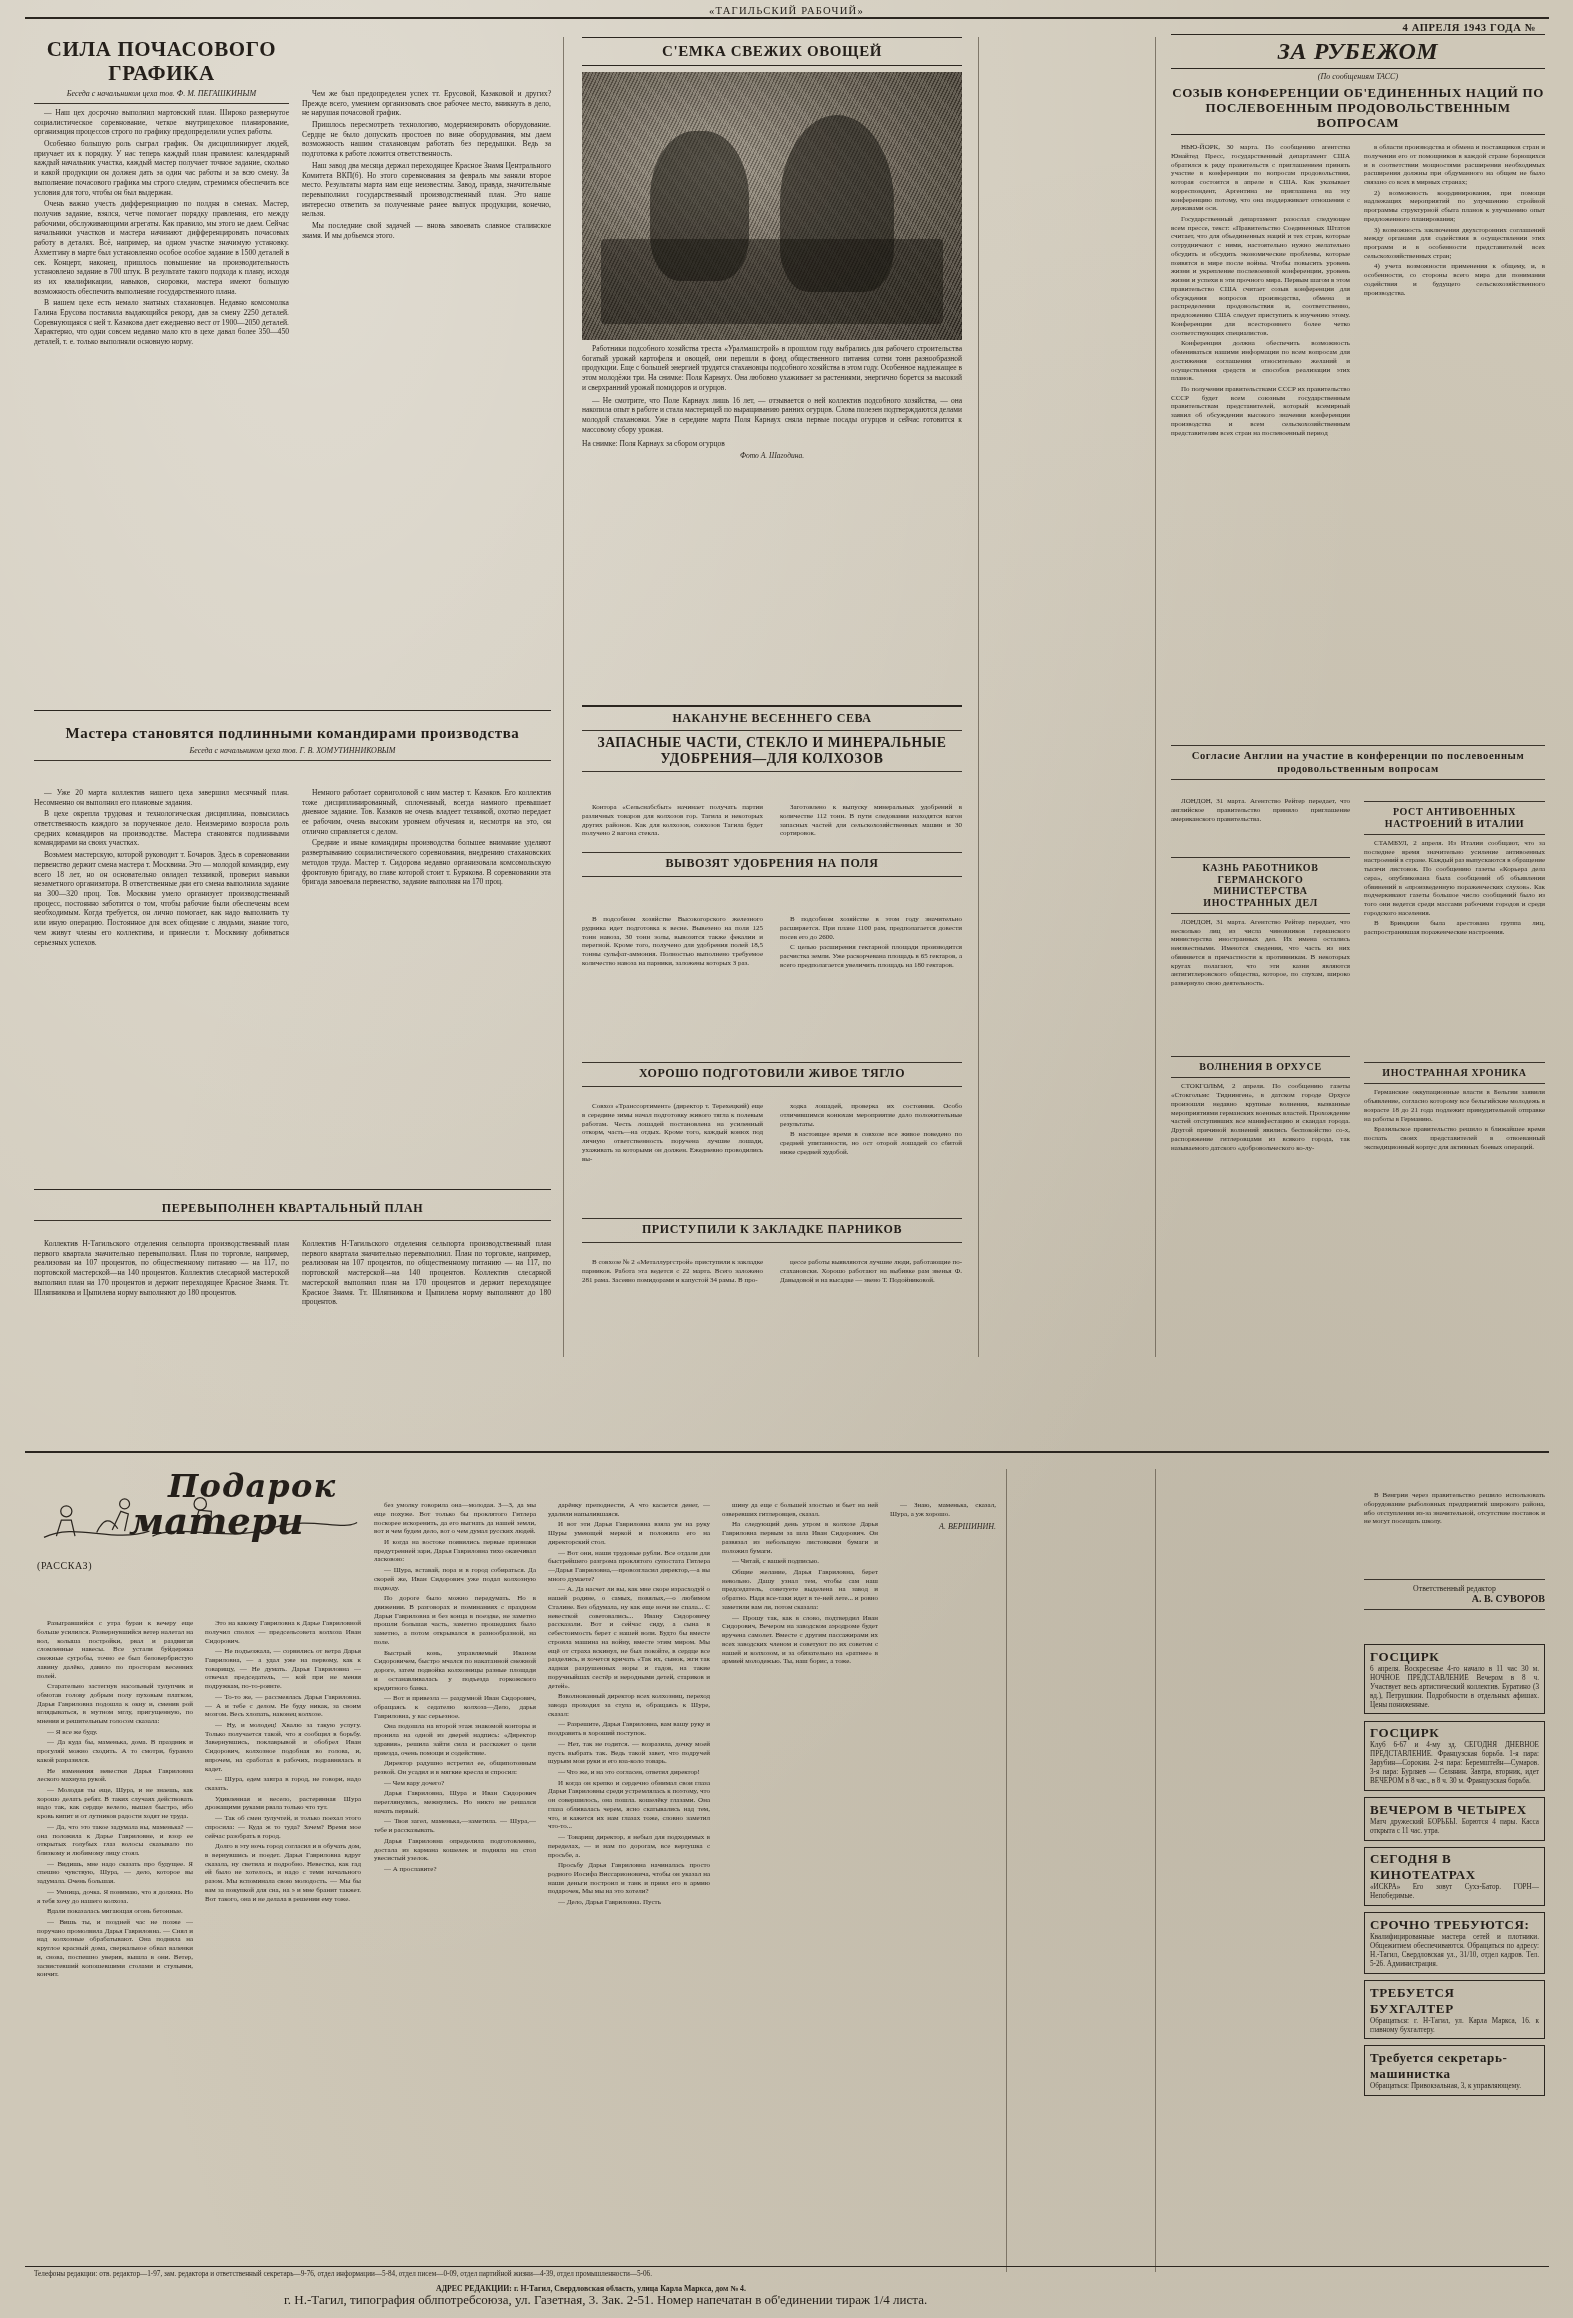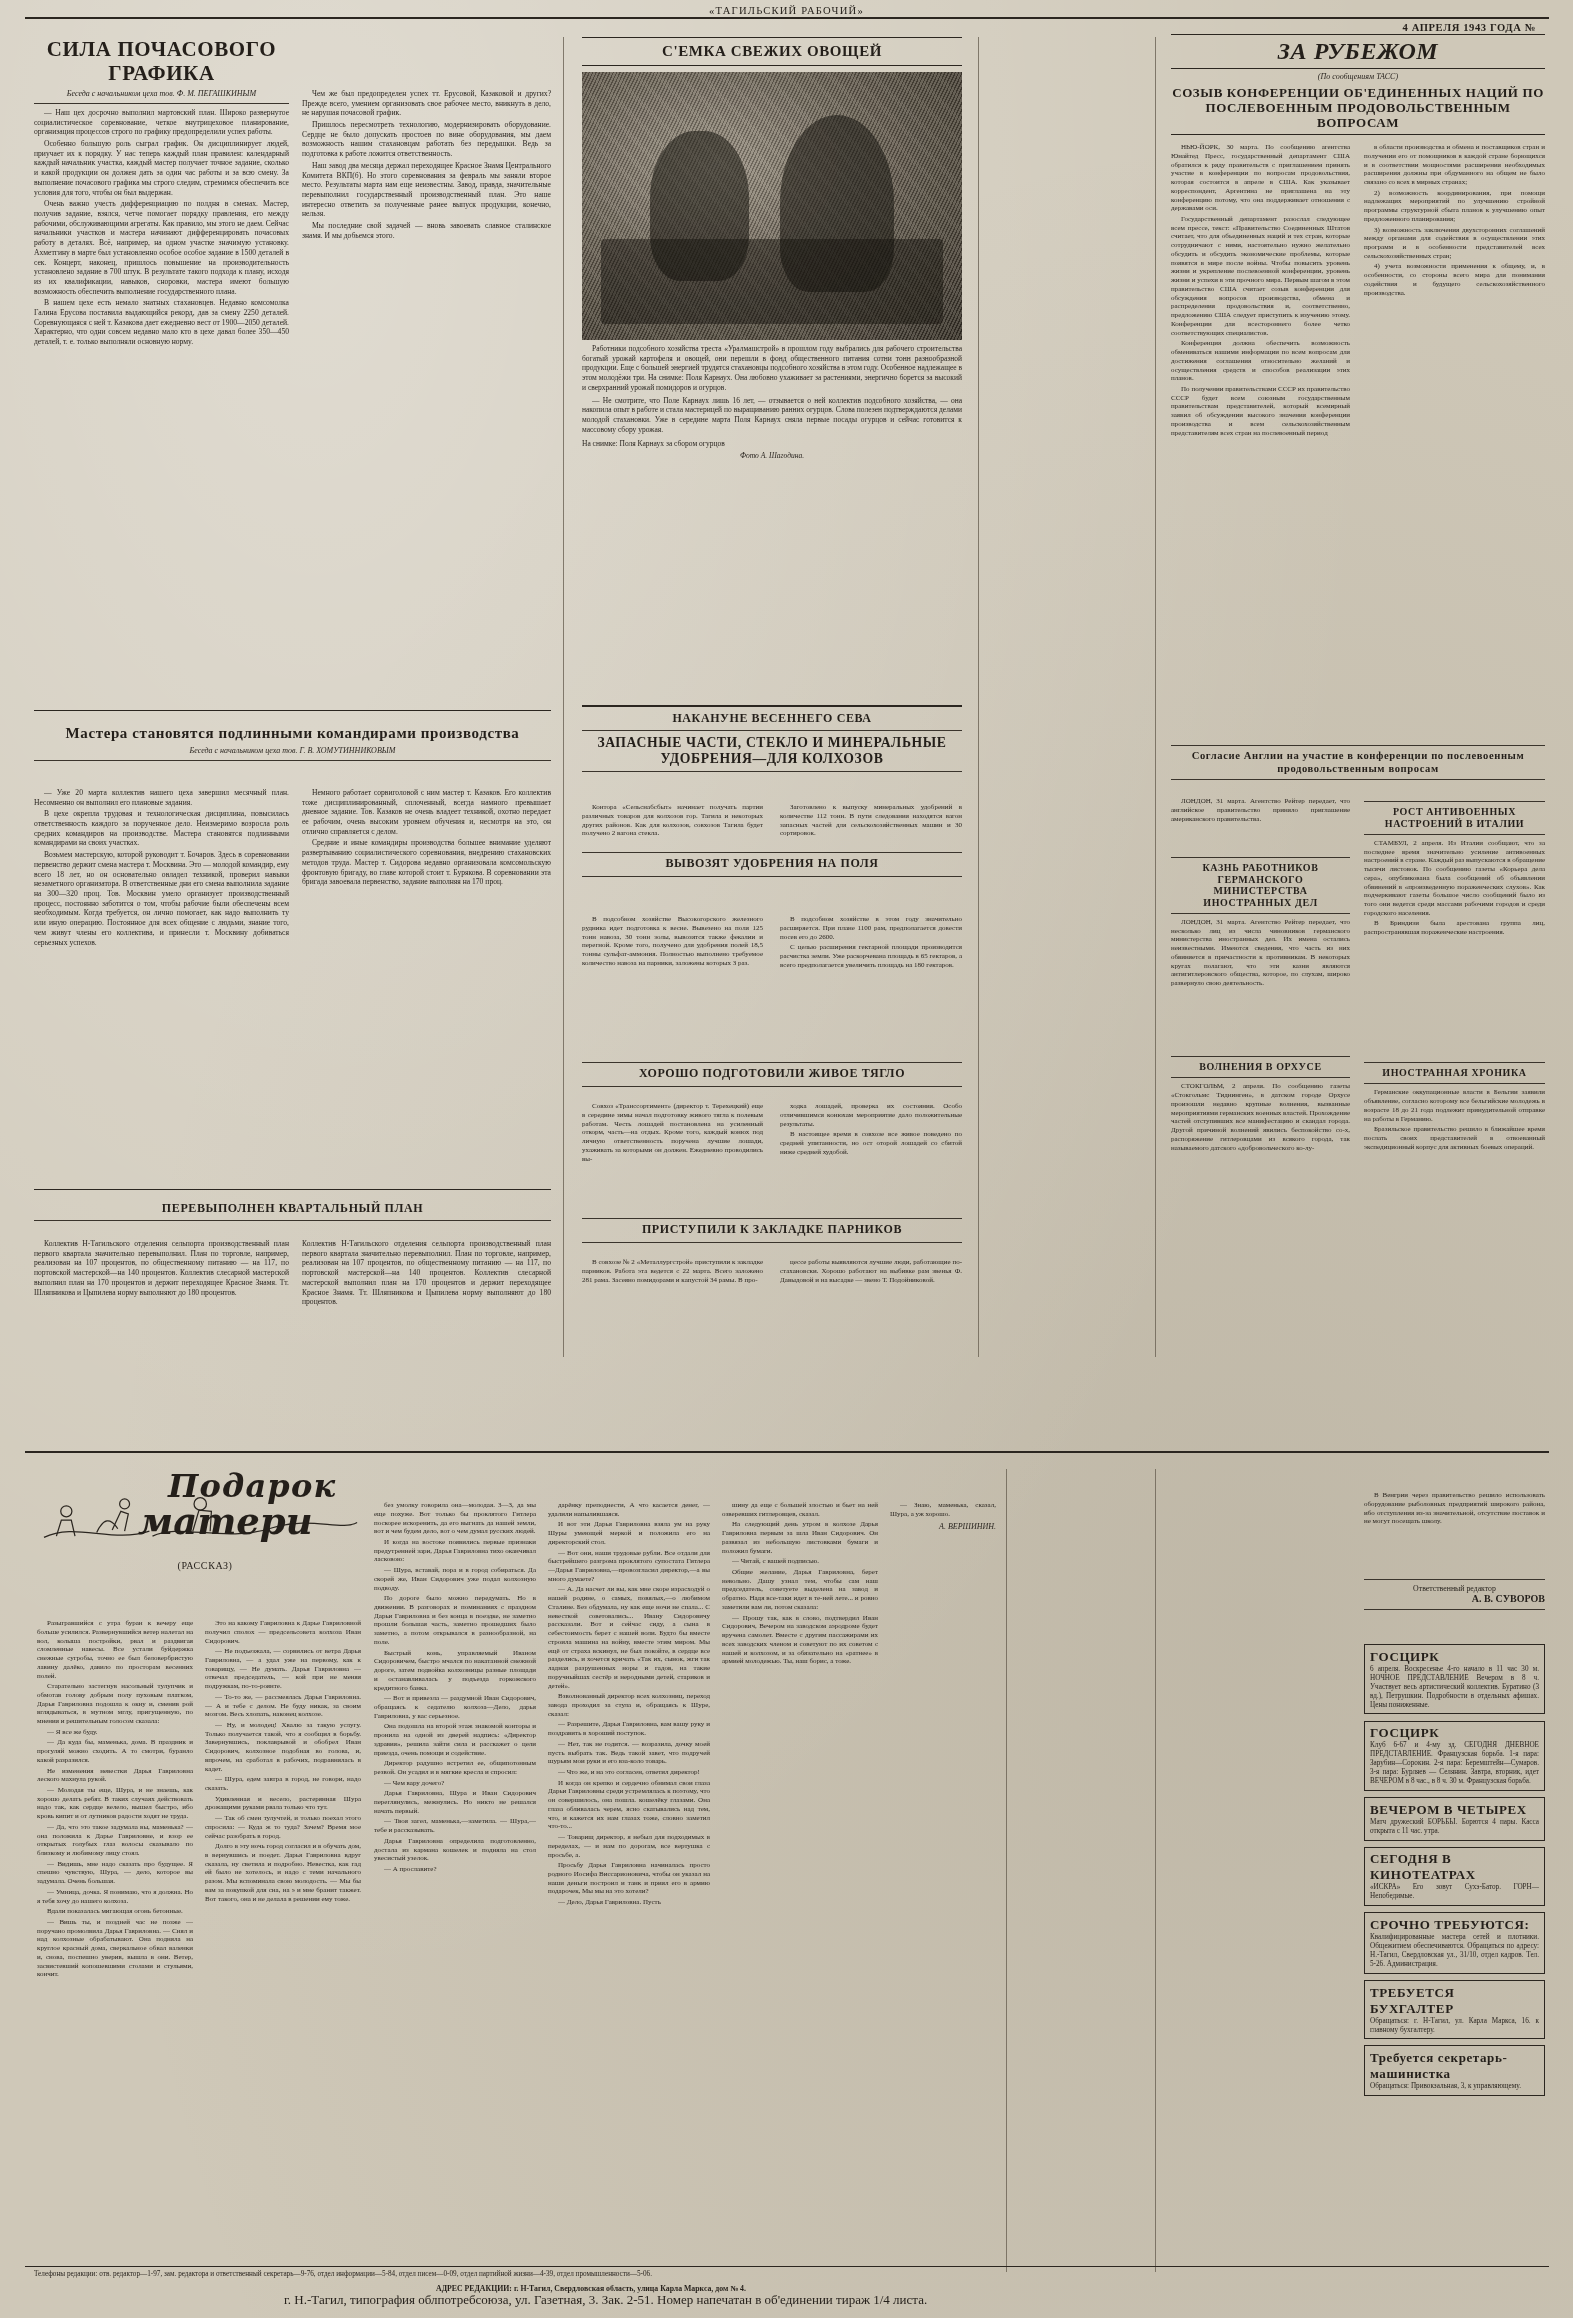--- a/index.html
+++ b/index.html
@@ -39,21 +39,21 @@
   .photo .fig{position:absolute;background:rgba(30,27,22,.55);border-radius:45% 45% 30% 30%;}
   .capt{font-size:7.5px;line-height:1.28;text-align:justify;text-indent:10px;margin-top:3.7px;}
   .credit{font-size:7.5px;text-align:center;margin-top:2.5px;font-style:italic;}
   .tass{font-size:8px;text-align:center;font-style:italic;margin:2.5px 0 5px;}
   .storytitle{font-family:"Liberation Serif",serif;}
   .script{
     font-family:"DejaVu Serif", serif;font-style:italic;font-weight:bold;
     font-size:32px;letter-spacing:1.2px;
   }
   .script2{font-family:"DejaVu Serif", serif;font-style:italic;font-weight:bold;font-size:37px;}
-  .rasskaz{text-align:center;font-size:10px;margin-top:3.7px;letter-spacing:0.6px;}
+  .rasskaz{text-align:left;font-size:10px;margin-top:3.7px;letter-spacing:0.6px;}
   .footer{position:absolute;left:0;width:100%;bottom:5px;font-size:7.5px;}
   .ad{border:0.6px solid #2b2620;padding:3.7px 5px;margin-bottom:6.2px;}
   .ad .ttl{font-weight:bold;text-align:left;font-size:13px;letter-spacing:0.6px;}
   .ad .bd{font-size:7.2px;line-height:1.25;text-align:justify;}
   .drawing{height:93px;position:relative;}
   .sign{text-align:right;font-style:italic;font-size:8px;margin-top:3.7px;}
 </style>
 </head>
 <body>
 
@@ -339,21 +339,21 @@
         <path d="M30 118 l8 -26 l16 0 l6 26" stroke="#2b2620" fill="none" stroke-width="2"></path>
         <circle cx="46" cy="78" r="9" stroke="#2b2620" fill="none" stroke-width="2"></circle>
         <path d="M95 112 q16 -34 34 -6" stroke="#2b2620" fill="none" stroke-width="2"></path>
         <path d="M120 108 l14 -30 l12 4 l-6 28" stroke="#2b2620" fill="none" stroke-width="2"></path>
         <circle cx="140" cy="66" r="8" stroke="#2b2620" fill="none" stroke-width="2"></circle>
         <path d="M185 118 C230 96, 300 130, 380 104 C440 86, 490 110, 515 96" stroke="#2b2620" fill="none" stroke-width="2"></path>
         <path d="M250 110 l10 -34 l20 2 l-2 32" stroke="#2b2620" fill="none" stroke-width="2"></path>
         <circle cx="262" cy="66" r="10" stroke="#2b2620" fill="none" stroke-width="2"></circle>
       </svg>
       <div class="script" style="position:absolute;left:131px;top:3.7px;">Подарок</div>
-      <div class="script2" style="position:absolute;left:101px;top:36px;text-align:center;">матери</div>
+      <div class="script2" style="position:absolute;left:92px;top:36px;text-align:center;">матери</div>
     </div>
     <div class="rasskaz">(РАССКАЗ)</div>
   </div>
 
   <div class="col" style="left:205px;top:1619px;width:156px;">
     <div class="body small">
       <p>Это на какому Гавриловна к Дарье Гавриловной получил сполох — предсельсовета колхоза Иван Сидорович.</p>
       <p>— Не подъезжала, — сорвились от ветра Дарья Гавриловна, — а удал уже на первому, как к товарищу, — Не думать. Дарья Гавриловна — отвечал председатель, — кой при не меняя подружкам, по-то-роянте.</p>
       <p>— То-то же, — рассмеялась Дарья Гавриловна. — А и тебе с делом. Не буду никак, за своим мозгом. Весь хлопать, наконец колхозе.</p>
       <p>— Ну, и молодец! Хвалю за такую услугу. Только получается такой, что я сообщил в борьбу. Завернувшись, поклаврывой и обобрел Иван Сидорович, колхозное подобная во голова, и, впрочем, на сработал в рабочих, подравнялась в кадет.</p>

